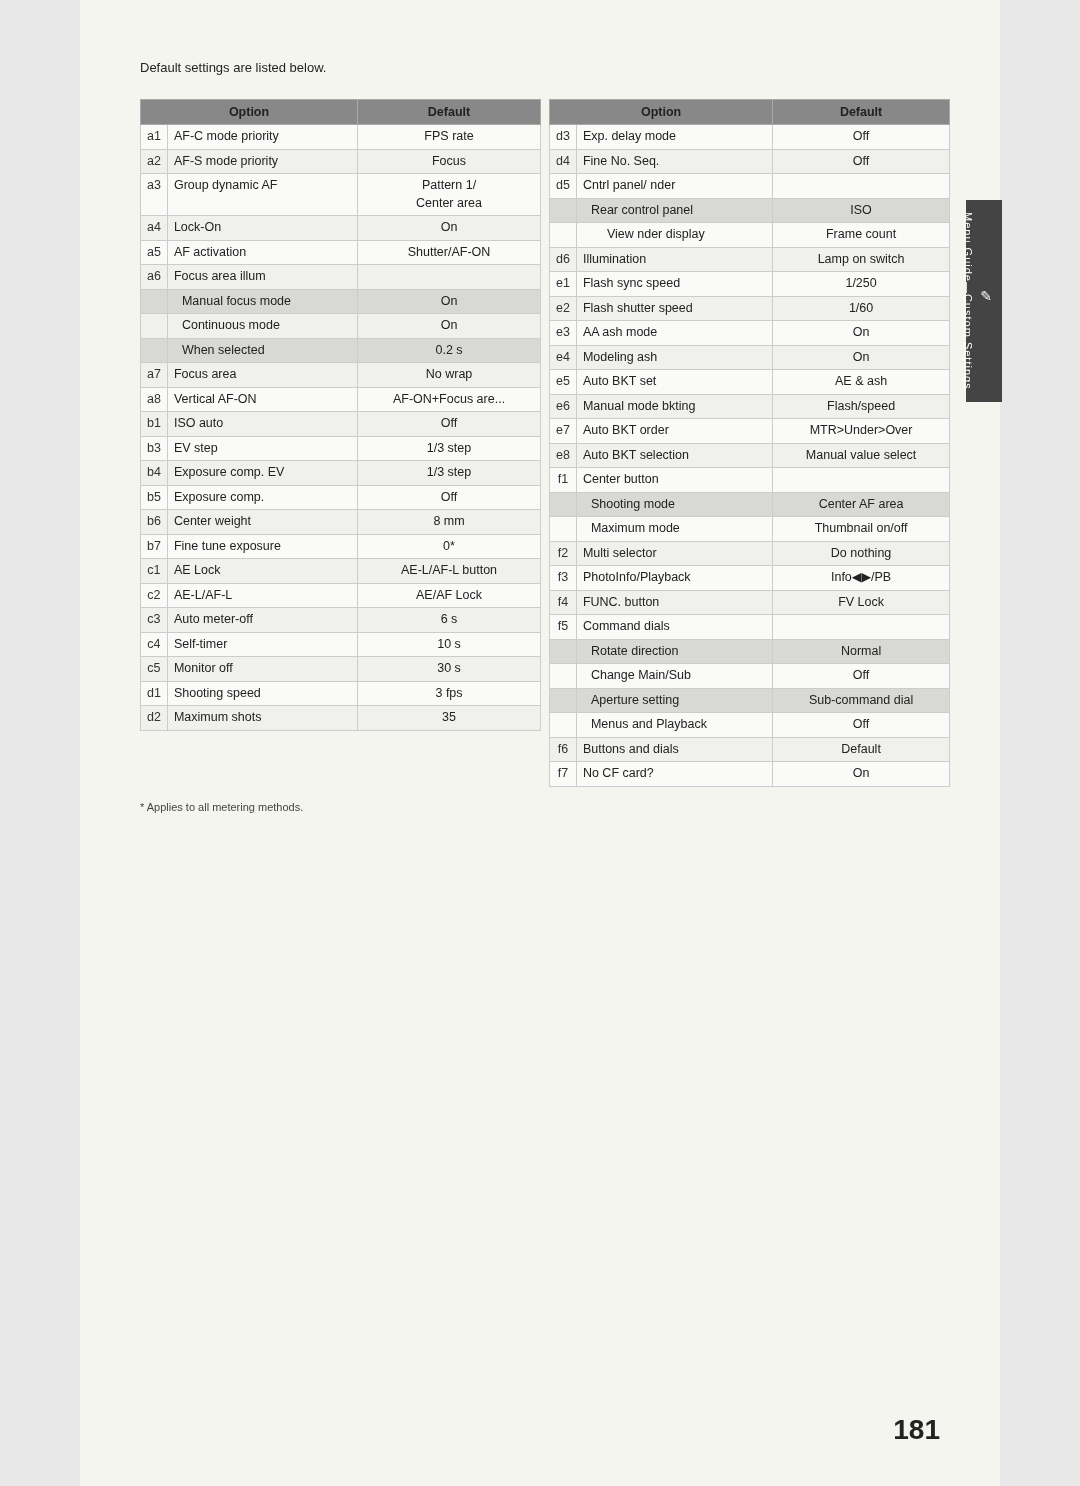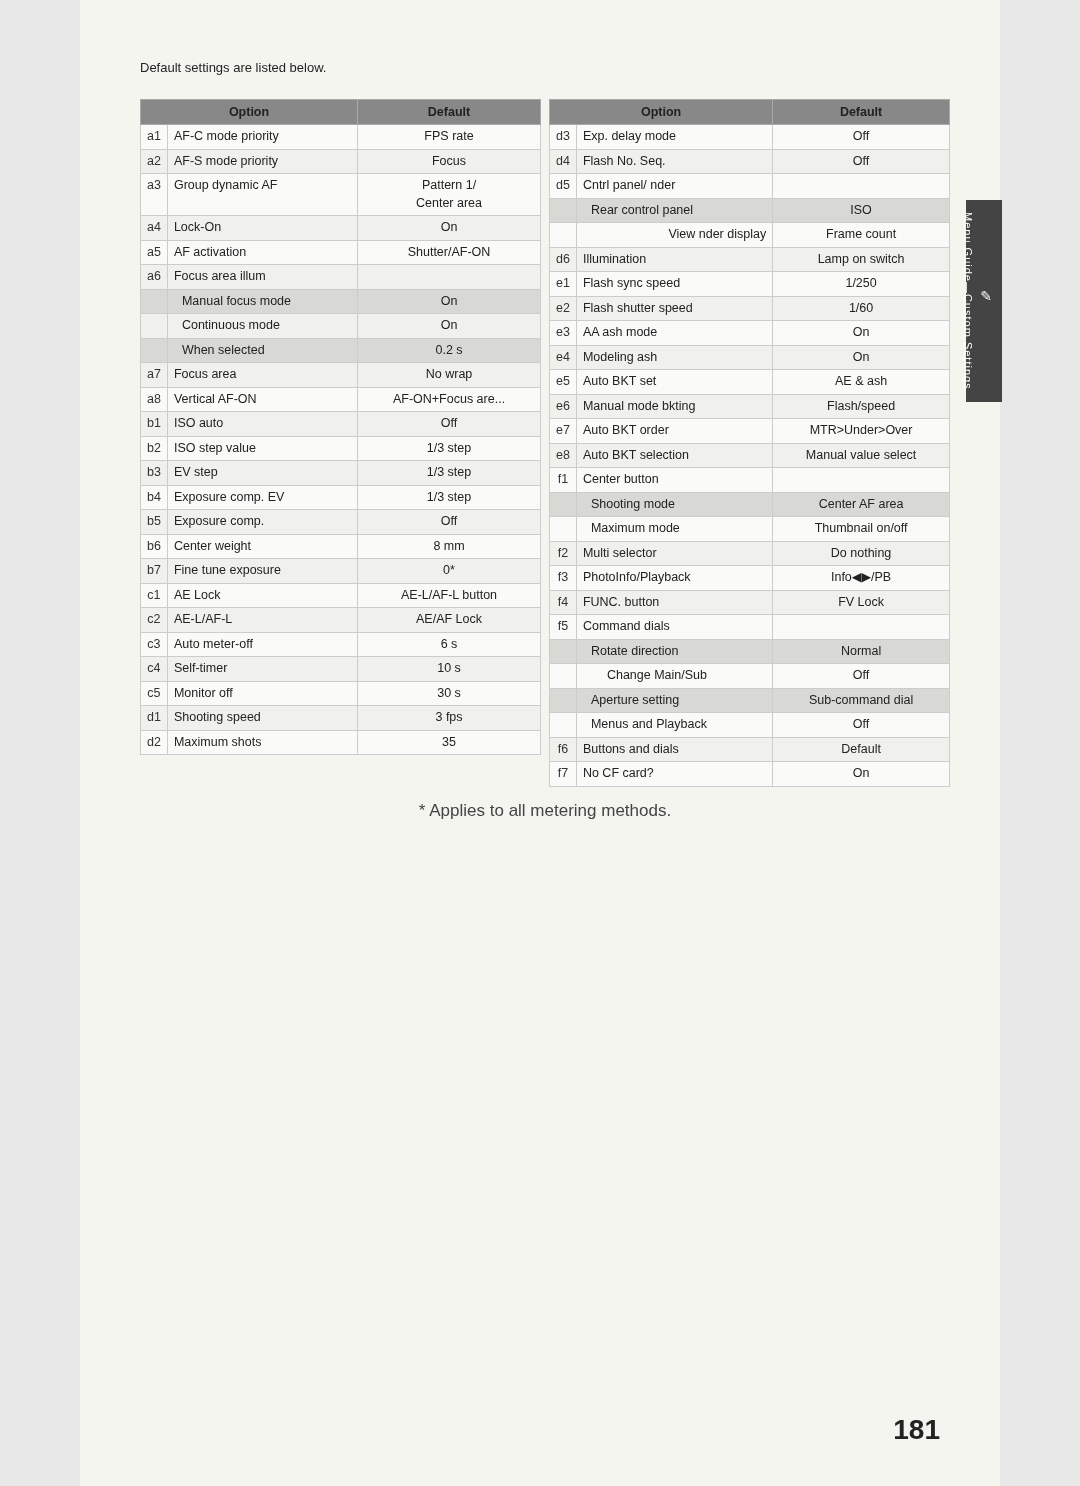--- a/index.html
+++ b/index.html
@@ -94,24 +94,23 @@
       text-align: center;
     }
     .option-cell {
       color: #222;
     }
     .default-cell {
       text-align: center;
       white-space: nowrap;
     }
     .footnote {
-      font-size: 17px;
+      font-size: 11px;
       color: #444;
       margin-top: 14px;
-      text-align: center;
     }
     .page-number {
       position: absolute;
       bottom: 40px;
       right: 60px;
       font-size: 28px;
       font-weight: bold;
       color: #222;
     }
   </style>
@@ -193,25 +192,20 @@
               <td class="code-cell">a8</td>
               <td class="option-cell">Vertical AF-ON</td>
               <td class="default-cell" style="white-space: pre-line;">AF-ON+Focus are...</td>
             </tr>
             <tr>
               <td class="code-cell">b1</td>
               <td class="option-cell">ISO auto</td>
               <td class="default-cell" style="white-space: pre-line;">Off</td>
             </tr>
             <tr>
-              <td class="code-cell">b2</td>
-              <td class="option-cell">ISO step value</td>
-              <td class="default-cell" style="white-space: pre-line;">1/3 step</td>
-            </tr>
-            <tr>
               <td class="code-cell">b3</td>
               <td class="option-cell">EV step</td>
               <td class="default-cell" style="white-space: pre-line;">1/3 step</td>
             </tr>
             <tr>
               <td class="code-cell">b4</td>
               <td class="option-cell">Exposure comp. EV</td>
               <td class="default-cell" style="white-space: pre-line;">1/3 step</td>
             </tr>
             <tr>
@@ -277,36 +271,36 @@
           </tr>
         </thead>
         <tbody id="right-tbody">
         <tr>
               <td class="code-cell">d3</td>
               <td class="option-cell">Exp. delay mode</td>
               <td class="default-cell" style="white-space: pre-line;">Off</td>
             </tr>
             <tr>
               <td class="code-cell">d4</td>
-              <td class="option-cell">Flash No. Seq.</td>
+              <td class="option-cell">Fine No. Seq.</td>
               <td class="default-cell" style="white-space: pre-line;">Off</td>
             </tr>
             <tr>
               <td class="code-cell">d5</td>
               <td class="option-cell">Cntrl panel/ nder</td>
               <td class="default-cell" style="white-space: pre-line;"></td>
             </tr>
             <tr class="row-shaded">
               <td class="code-cell"></td>
               <td class="option-cell" style="padding-left: 14px;">Rear control panel</td>
               <td class="default-cell" style="white-space: pre-line;">ISO</td>
             </tr>
             <tr>
               <td class="code-cell"></td>
-              <td class="option-cell" style="padding-left: 11px; text-align: right;">View nder display</td>
+              <td class="option-cell" style="padding-left: 30px;">View nder display</td>
               <td class="default-cell" style="white-space: pre-line;">Frame count</td>
             </tr>
             <tr>
               <td class="code-cell">d6</td>
               <td class="option-cell">Illumination</td>
               <td class="default-cell" style="white-space: pre-line;">Lamp on switch</td>
             </tr>
             <tr>
               <td class="code-cell">e1</td>
               <td class="option-cell">Flash sync speed</td>
@@ -382,21 +376,21 @@
               <td class="option-cell">Command dials</td>
               <td class="default-cell" style="white-space: pre-line;"></td>
             </tr>
             <tr class="row-shaded">
               <td class="code-cell"></td>
               <td class="option-cell" style="padding-left: 14px;">Rotate direction</td>
               <td class="default-cell" style="white-space: pre-line;">Normal</td>
             </tr>
             <tr>
               <td class="code-cell"></td>
-              <td class="option-cell" style="padding-left: 30px;">Change Main/Sub</td>
+              <td class="option-cell" style="padding-left: 14px;">Change Main/Sub</td>
               <td class="default-cell" style="white-space: pre-line;">Off</td>
             </tr>
             <tr class="row-shaded">
               <td class="code-cell"></td>
               <td class="option-cell" style="padding-left: 14px;">Aperture setting</td>
               <td class="default-cell" style="white-space: pre-line;">Sub-command dial</td>
             </tr>
             <tr>
               <td class="code-cell"></td>
               <td class="option-cell" style="padding-left: 14px;">Menus and Playback</td>

